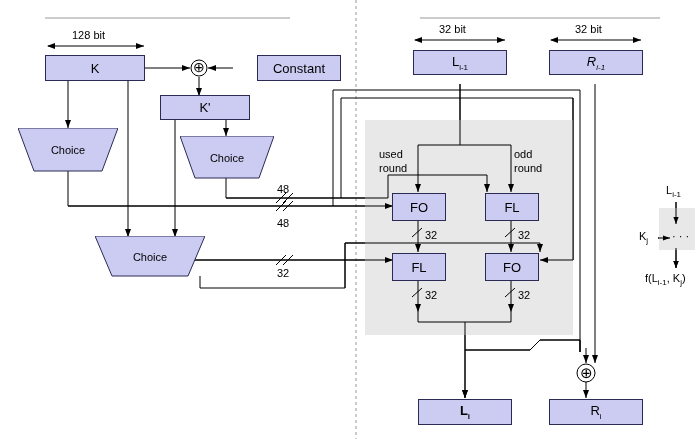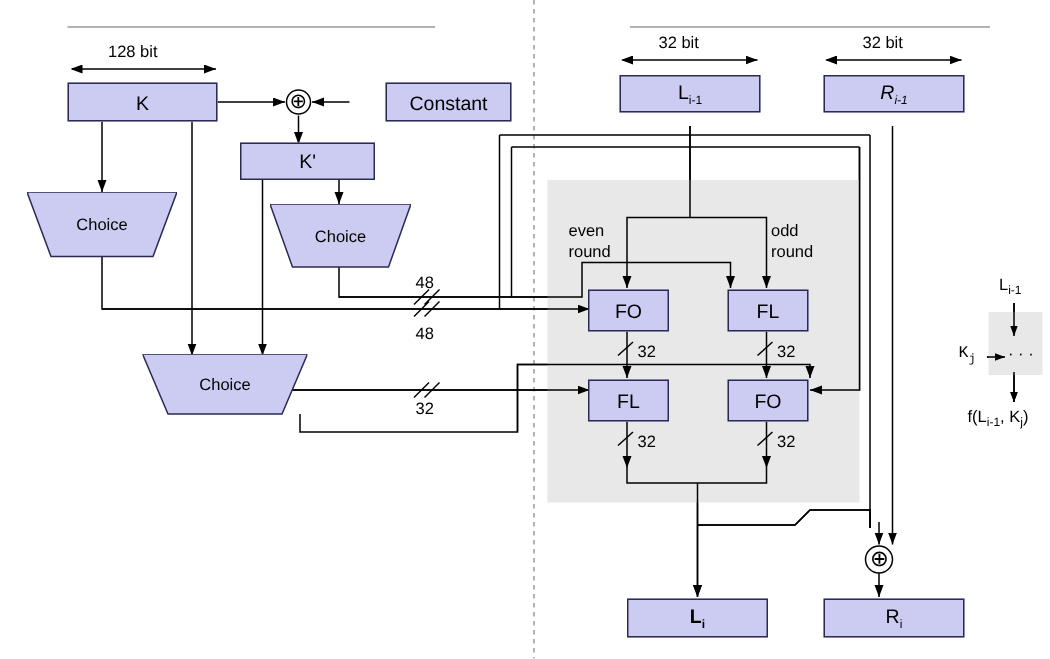--- a/index.html
+++ b/index.html
@@ -163,21 +163,21 @@
   <div class="lbl" style="left:439px;top:23px;">32 bit</div>
   <div class="lbl" style="left:575px;top:23px;">32 bit</div>
   <div class="lbl" style="left:277px;top:183px;">48</div>
   <div class="lbl" style="left:277px;top:217px;">48</div>
   <div class="lbl" style="left:277px;top:267px;">32</div>
   <div class="lbl" style="left:425px;top:229px;z-index:2;">32</div>
   <div class="lbl" style="left:518px;top:229px;z-index:2;">32</div>
   <div class="lbl" style="left:425px;top:289px;z-index:2;">32</div>
   <div class="lbl" style="left:518px;top:289px;z-index:2;">32</div>
 
-  <div class="lbl" style="left:379px;top:148px;z-index:2;">even</div>
+  <div class="lbl" style="left:379px;top:148px;z-index:2;">used</div>
   <div class="lbl" style="left:379px;top:162px;z-index:2;">round</div>
   <div class="lbl" style="left:514px;top:148px;z-index:2;text-align:center;">odd</div>
   <div class="lbl" style="left:514px;top:162px;z-index:2;">round</div>
 
   <div class="box" style="left:45px;top:55px;width:100px;height:26px;z-index:3;">
     <span>K</span>
   </div>
   <div class="box" style="left:217px;top:55px;width:84px;height:26px;z-index:3;margin-left:40px;">
     <span>Constant</span>
   </div>
@@ -230,21 +230,21 @@
   <div class="box" style="left:549px;top:399px;width:94px;height:26px;z-index:3;">
     <span><span>R</span><span class="sub">i</span></span>
   </div>
 
   <div class="lbl" style="left:193px;top:60px;font-size:14px;line-height:14px;z-index:4;">⊕</div>
   <div class="lbl" style="left:580px;top:365px;font-size:15px;line-height:15px;z-index:4;">⊕</div>
 
   <div class="lbl" style="left:666px;top:184px;z-index:2;">
     <span>L</span><span class="sub">i-1</span>
   </div>
-  <div class="lbl" style="left:639px;top:230px;z-index:2;font-family:Liberation Mono, monospace;">
+  <div class="lbl" style="left:639px;top:230px;z-index:2;">
     <span>K</span><span class="sub">j</span>
   </div>
   <div class="lbl" style="left:672px;top:230px;z-index:2;">· · ·</div>
   <div class="lbl" style="left:645px;top:272px;z-index:2;">
     <span>f(L</span><span class="sub">i-1</span><span>, K</span><span class="sub">j</span><span>)</span>
   </div>
 
 </div>
 
 </body></html>

